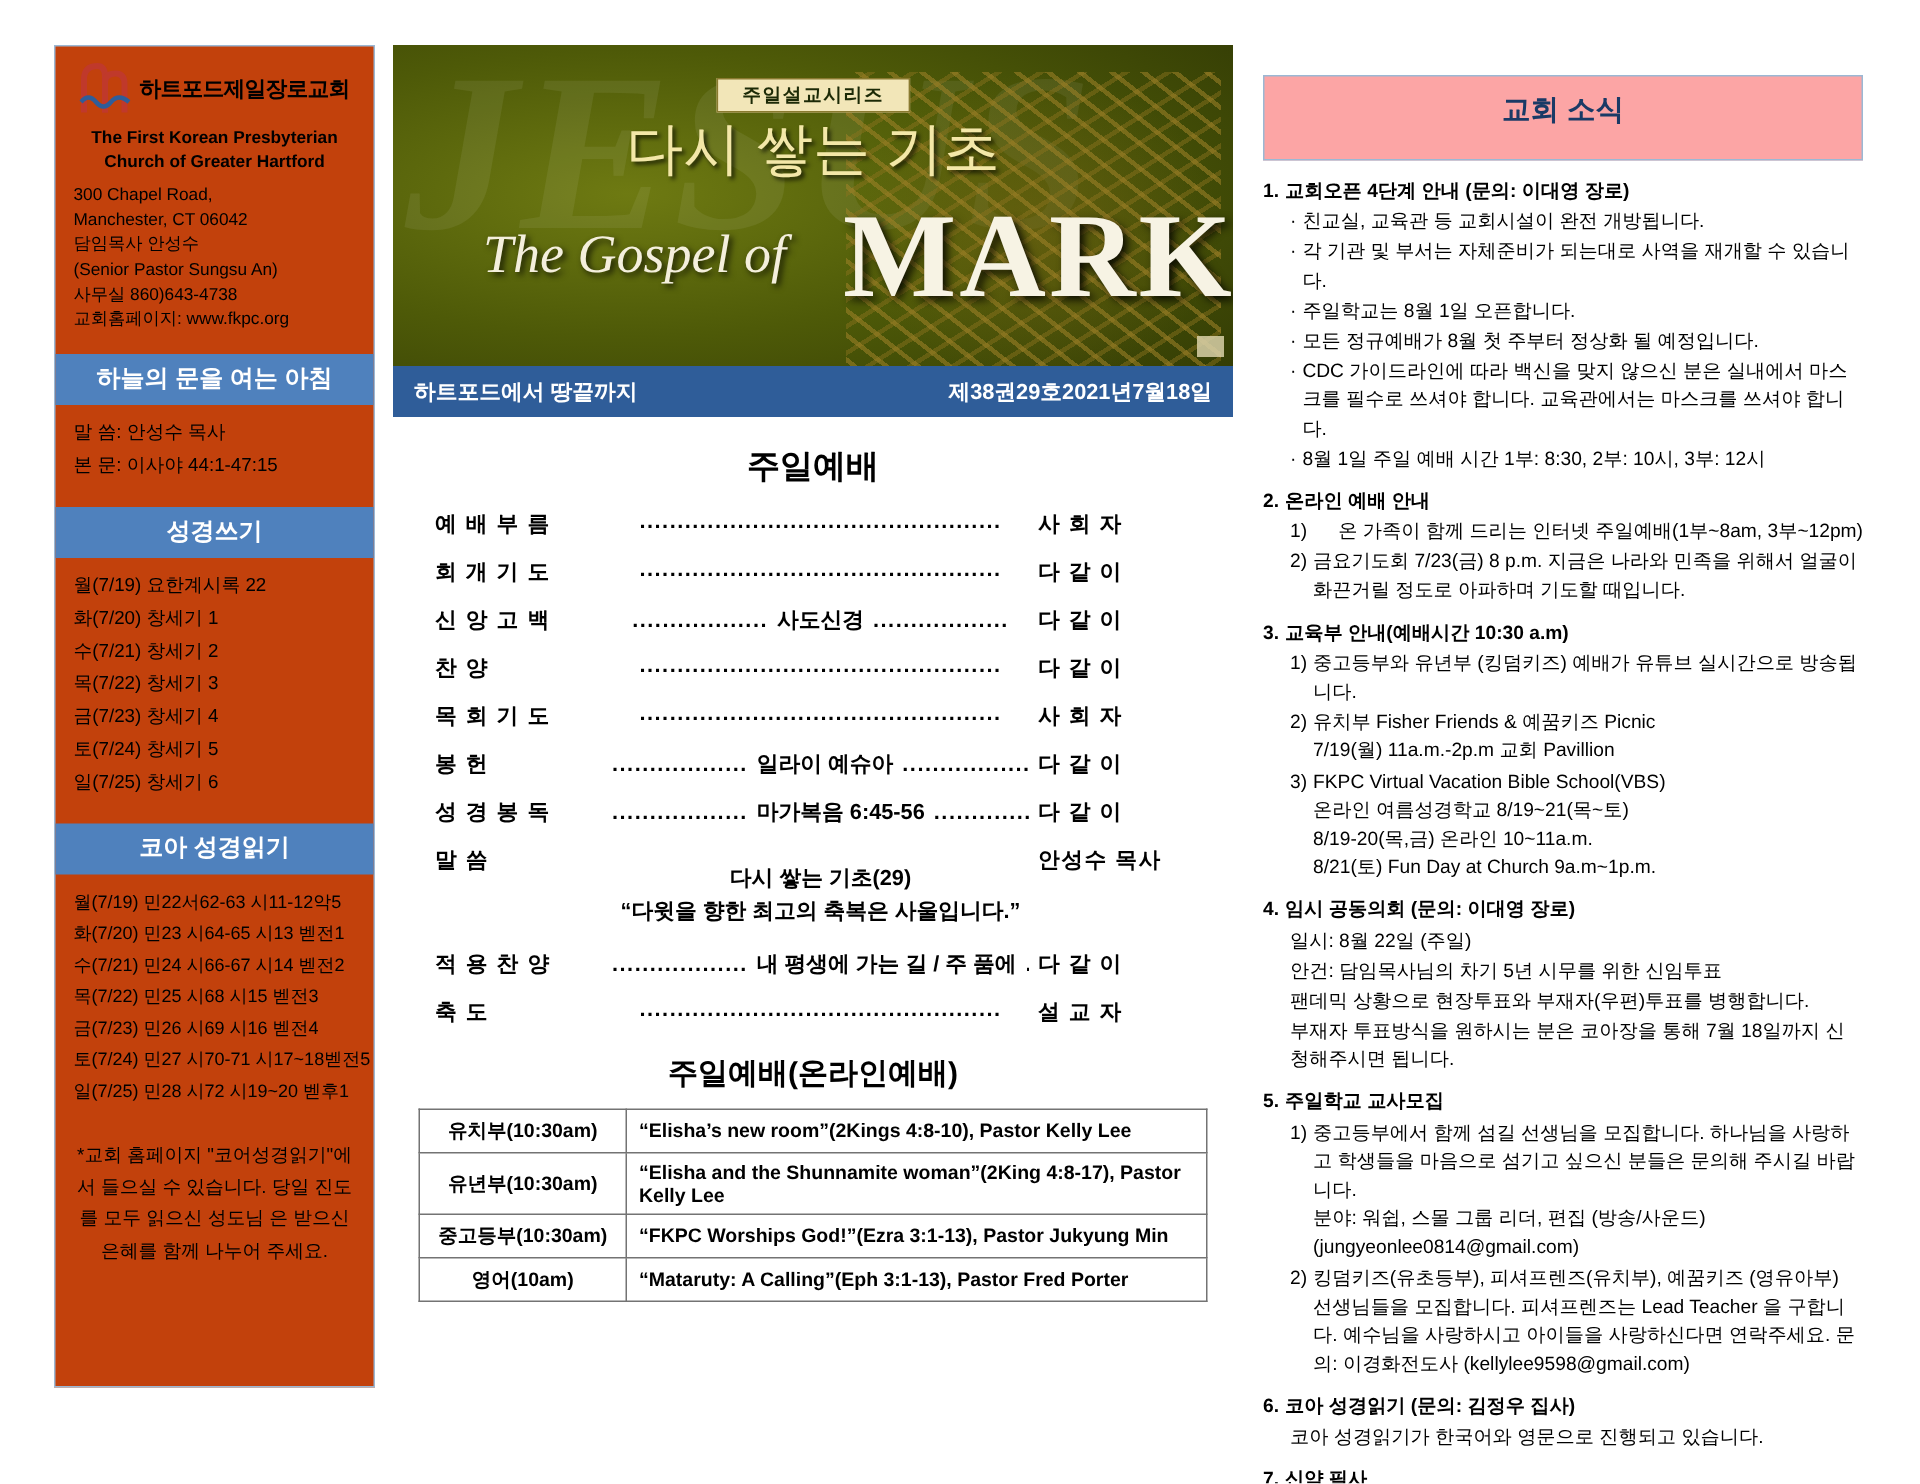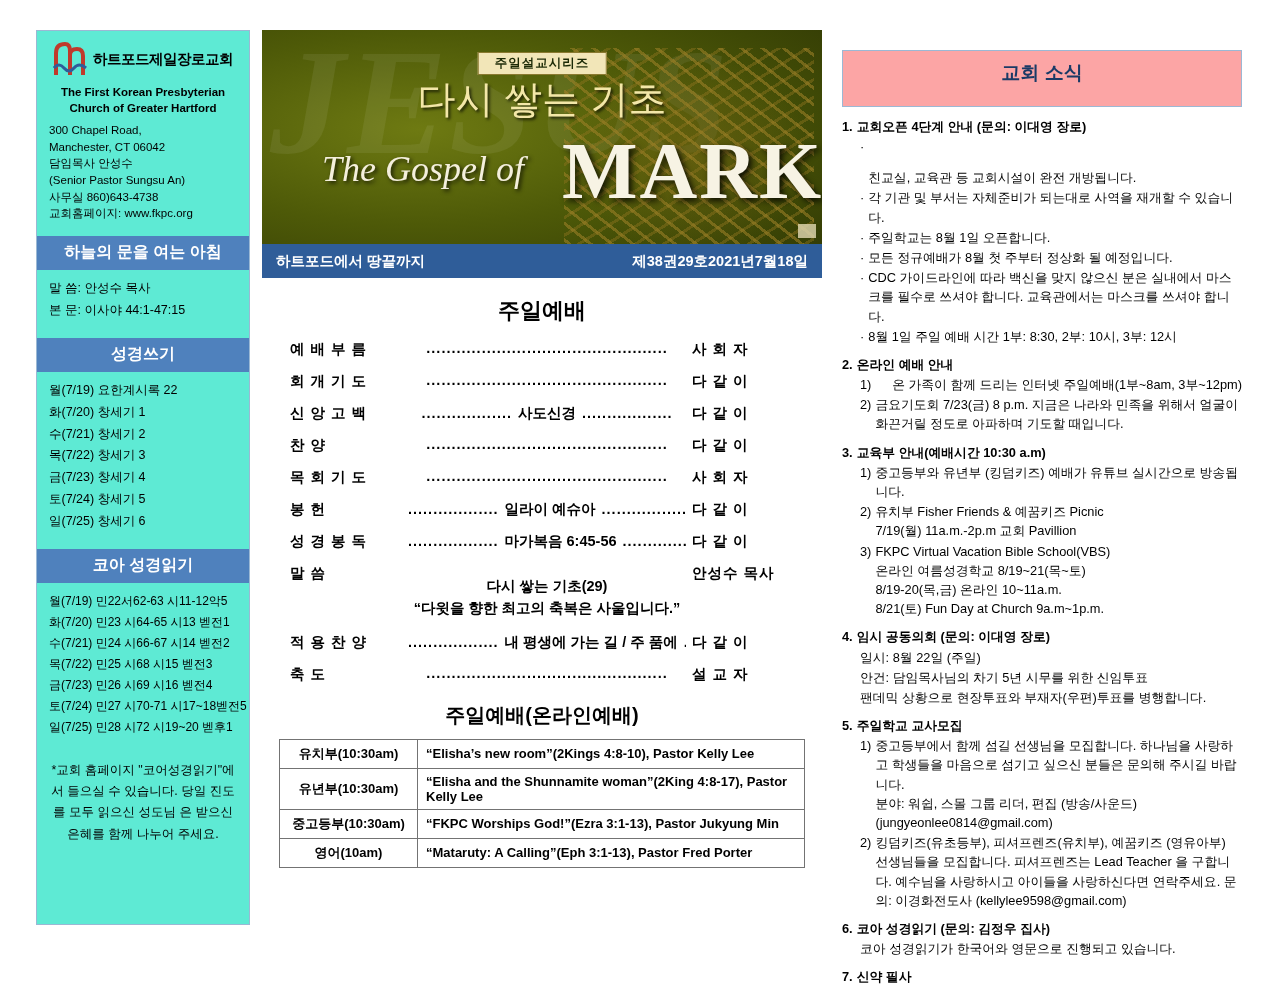--- a/index.html
+++ b/index.html
@@ -14,21 +14,21 @@
     width: 1280px; height: 989px;
     background: #ffffff;
     overflow: hidden;
   }
 
   
   .left-col {
     position: absolute;
     left: 36px; top: 30px;
     width: 214px; height: 895px;
-    background: #5eead4;
+    background: #c2410c;
     border: 1px solid #9bb8d4;
   }
   .logo-box {
     padding: 10px 8px 6px 8px;
     text-align: center;
   }
   .logo-row {
     display: flex; align-items: center; justify-content: center;
     gap: 6px;
   }
@@ -406,21 +406,21 @@
     <div class="news-head">교회 소식</div>
     <div class="news-body" id="news-list">
         <div class="news-item">
           <div class="t">
             <span class="num">1.</span>
             <span>교회오픈 4단계 안내 (문의: 이대영 장로)</span>
           </div>
           <div class="news-sub">
             <div class="line">
               <span class="bullet">·</span>
-              <span class="txt" style="white-space: pre-line; margin-top: 31px;">친교실, 교육관 등 교회시설이 완전 개방됩니다.</span>
+              <span class="txt" style="white-space: pre-line;">친교실, 교육관 등 교회시설이 완전 개방됩니다.</span>
             </div>
             <div class="line">
               <span class="bullet">·</span>
               <span class="txt" style="white-space: pre-line;">각 기관 및 부서는 자체준비가 되는대로 사역을 재개할 수 있습니다.</span>
             </div>
             <div class="line">
               <span class="bullet">·</span>
               <span class="txt" style="white-space: pre-line;">주일학교는 8월 1일 오픈합니다.</span>
             </div>
             <div class="line">
@@ -485,20 +485,23 @@
           <div class="news-sub">
             <div class="line">
               <span class="txt" style="white-space: pre-line;">일시: 8월 22일 (주일)</span>
             </div>
             <div class="line">
               <span class="txt" style="white-space: pre-line;">안건:  담임목사님의 차기 5년 시무를 위한 신임투표</span>
             </div>
             <div class="line">
               <span class="txt" style="white-space: pre-line;">팬데믹 상황으로 현장투표와 부재자(우편)투표를 병행합니다.</span>
             </div>
+            <div class="line">
+              <span class="txt" style="white-space: pre-line;">부재자 투표방식을 원하시는 분은 코아장을 통해 7월 18일까지 신청해주시면 됩니다.</span>
+            </div>
           </div>
         </div>
         <div class="news-item">
           <div class="t">
             <span class="num">5.</span>
             <span>주일학교 교사모집</span>
           </div>
           <div class="news-sub">
             <div class="line">
               <span class="bullet">1)</span>

